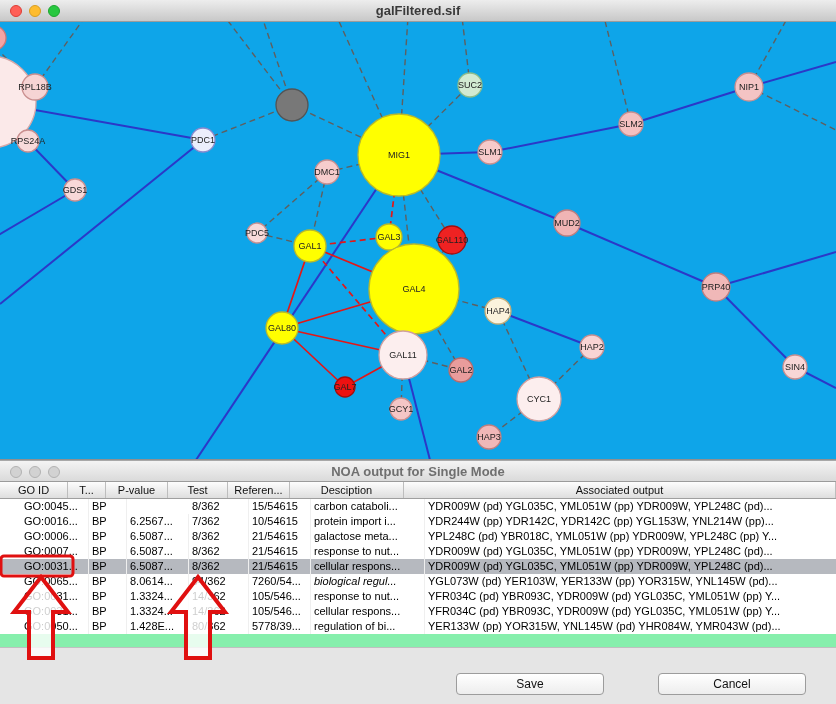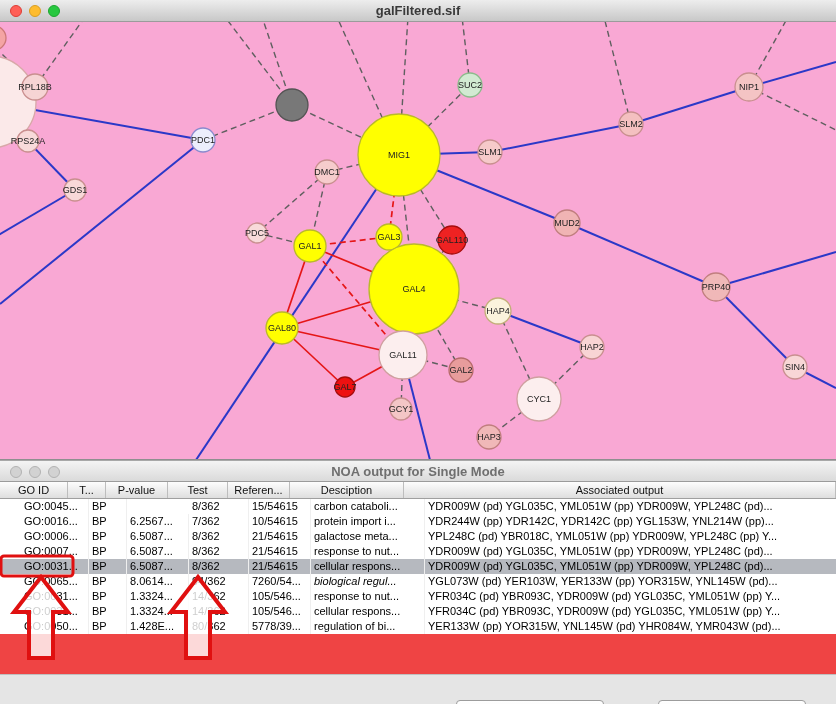--- a/index.html
+++ b/index.html
@@ -15,25 +15,25 @@
   .bottom-window .titlebar { background:linear-gradient(#f4f4f4,#dadada); border-top:1px solid #a8a8a8; }
   .bottom-window .titlebar .title { color:#6f6f6f; }
   .lights { position:absolute; left:10px; top:5px; display:flex; gap:7px; }
   .light { width:12px; height:12px; border-radius:50%; display:inline-block; }
   .light.red { background:#ff5f57; border:1px solid #de3d35; }
   .light.yellow { background:#febc2e; border:1px solid #d89e22; }
   .light.green { background:#28c840; border:1px solid #1da62f; }
   .light.gray { background:#d2d2d2; border:1px solid #b2b2b2; }
 
   
-  .network-view { position:relative; width:836px; height:437px; background:#f9a8d4; overflow:hidden; }
+  .network-view { position:relative; width:836px; height:437px; background:#0ea5e9; overflow:hidden; }
   .network-view svg { display:block; }
 
   
-  .table-wrap { height:192px; background:#ef4444; overflow:hidden; }
+  .table-wrap { height:165px; background:#86efac; overflow:hidden; }
   .thead { display:flex; height:17px; background:linear-gradient(#fdfdfd,#dedede); border-bottom:1px solid #9f9f9f; }
   .th { font-size:11px; line-height:16px; text-align:center; color:#111; border-right:1px solid #bdbdbd;
         overflow:hidden; white-space:nowrap; flex:none; }
   .tr { display:flex; height:15px; background:#fff;padding-left:21px; }
   .tr.selected { background:#b6b9bf; }
   .td { font-size:11px; line-height:15px; color:#000; padding-left:3px; overflow:hidden; white-space:nowrap;
         border-right:1px solid #efefef; flex:none; }
 
   
   .footer { position:relative; height:58px; background:#e5e5e5; border-top:1px solid #bfbfbf; }

